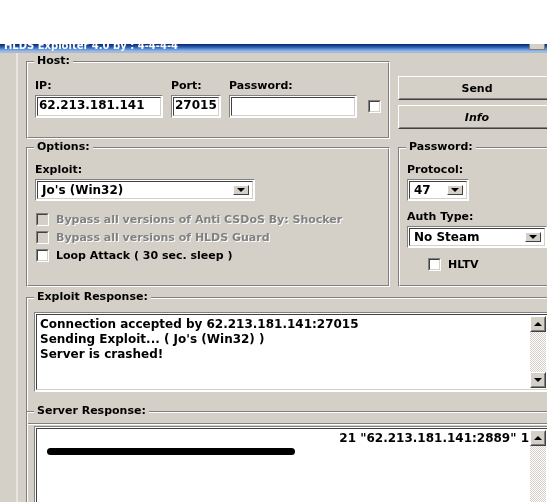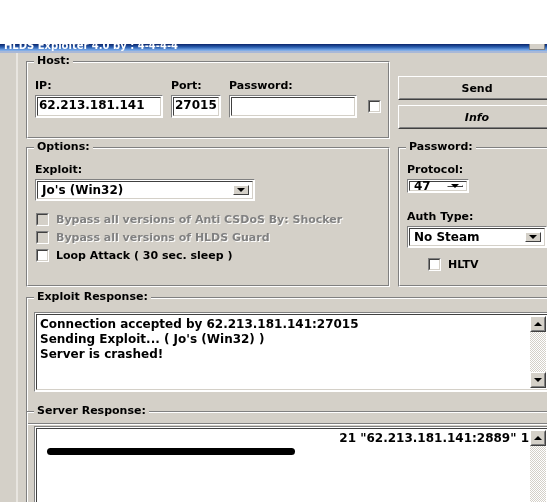--- a/index.html
+++ b/index.html
@@ -398,21 +398,21 @@
         <span class="box"></span>
         <span class="ctext">Loop Attack ( 30 sec. sleep )</span>
       </div>
     </div>
 
     <div class="group" style="left:380px; top:94px; width:158px; height:140px;">
       <span class="g-title">Password:</span>
 
       <span class="lbl" style="left:8px; top:15px;">Protocol:</span>
 
-      <div class="combo" style="left:8px; top:31px; width:62px; height:14px;">
+      <div class="combo" style="left:8px; top:31px; width:62px; height:22px;">
         <div class="cb-inner">
           <span class="cb-text">47</span>
           <span class="cb-arrow"></span>
         </div>
       </div>
 
       <span class="lbl" style="left:8px; top:62px;">Auth Type:</span>
 
       <div class="combo" style="left:8px; top:78px; width:140px; height:22px;">
         <div class="cb-inner">

